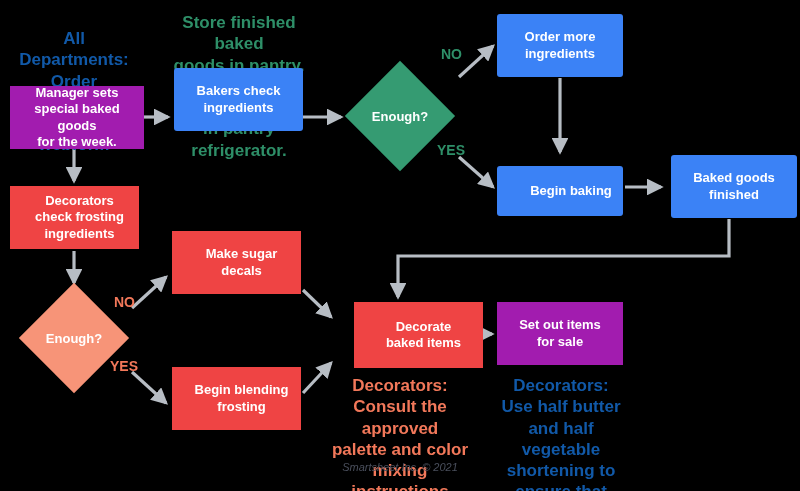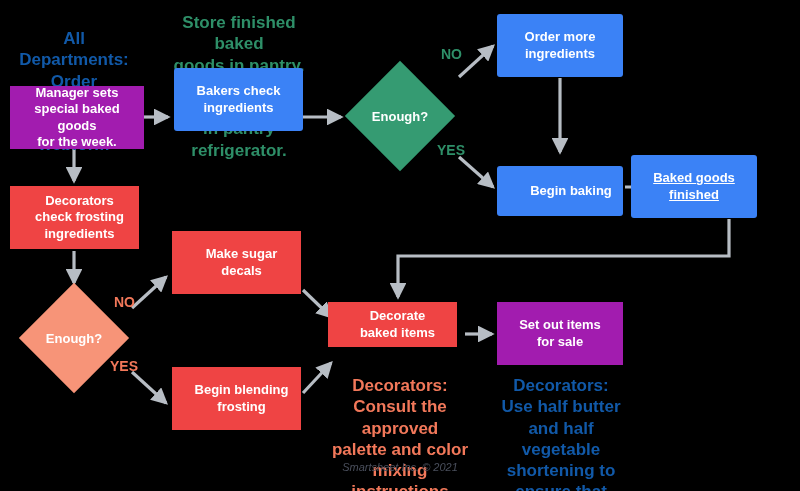--- a/index.html
+++ b/index.html
@@ -157,34 +157,34 @@
 
   <div class="diamond green" style="left:345px; top:68px; width:110px; height:96px;">
     <div class="shape"></div>
     <div class="dlabel">Enough?</div>
   </div>
 
   <div class="node green" style="left:497px; top:14px; width:126px; height:63px;">Order more<br>ingredients</div>
 
   <div class="node green" style="left:497px; top:166px; width:126px; height:50px;padding-left:28px;">Begin baking</div>
 
-  <div class="node green" style="left:631px; top:155px; width:126px; height:63px;text-decoration:underline;">Baked goods<br>finished</div>
+  <div class="node green" style="left:671px; top:155px; width:126px; height:63px;">Baked goods<br>finished</div>
 
   <div class="node salmon" style="left:10px; top:186px; width:129px; height:63px;">Decorators<br>check frosting<br>ingredients</div>
 
   <div class="diamond salmon" style="left:17px; top:288px; width:114px; height:100px;">
     <div class="shape"></div>
     <div class="dlabel">Enough?</div>
   </div>
 
   <div class="node salmon" style="left:172px; top:231px; width:129px; height:63px;">Make sugar<br>decals</div>
 
   <div class="node salmon" style="left:172px; top:367px; width:129px; height:63px;">Begin blending<br>frosting</div>
 
-  <div class="node salmon" style="left:328px; top:302px; width:129px; height:45px;">Decorate<br>baked items</div>
+  <div class="node salmon" style="left:354px; top:302px; width:129px; height:66px;">Decorate<br>baked items</div>
 
   <div class="node blue" style="left:497px; top:302px; width:126px; height:63px;">Set out items<br>for sale</div>
 
   <div class="edgelabel green-t" style="left:441px; top:46px;">NO</div>
 
   <div class="edgelabel green-t" style="left:437px; top:142px;">YES</div>
 
   <div class="edgelabel salmon-t" style="left:114px; top:294px;">NO</div>
 
   <div class="edgelabel salmon-t" style="left:110px; top:358px;">YES</div>

